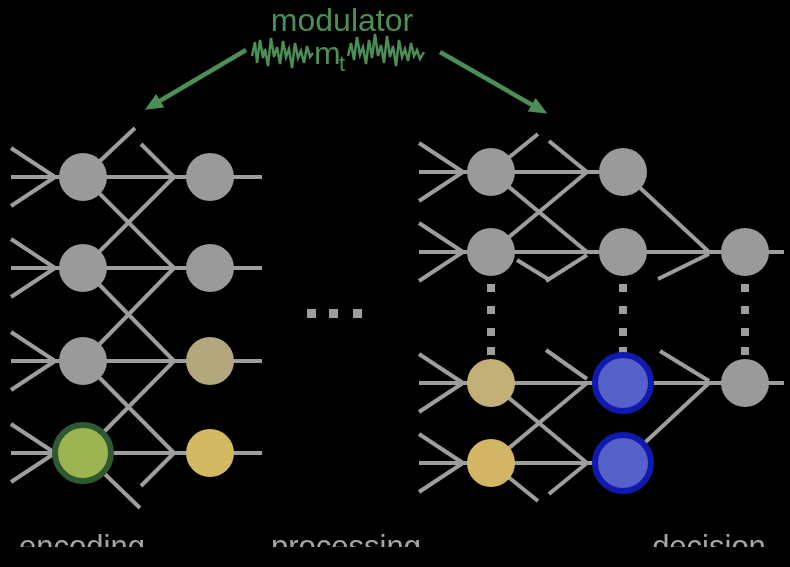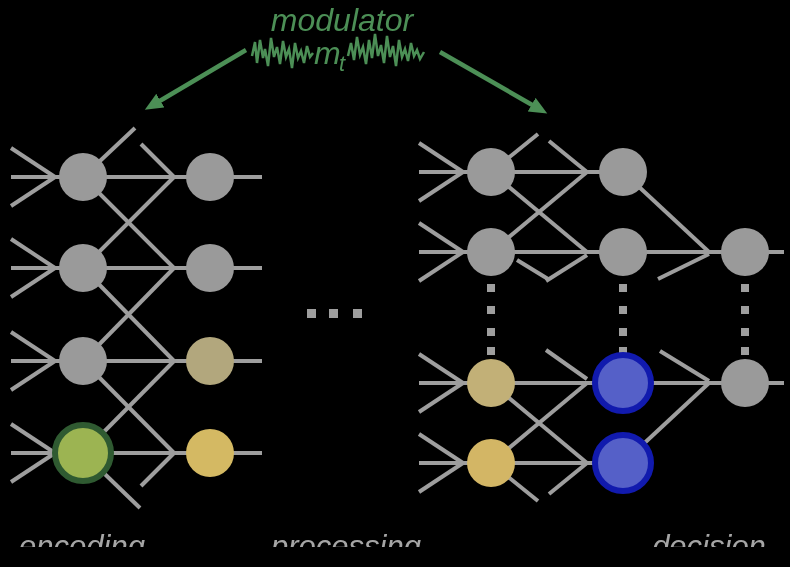--- a/index.html
+++ b/index.html
@@ -2,21 +2,20 @@
 <html><head>
 <meta charset="utf-8">
 <style>
   html,body{margin:0;padding:0;background:#000;}
   .canvas{
     position:relative;
     width:790px;height:547px;
     background:#000;
     overflow:hidden;
     font-family:"Liberation Sans",sans-serif;
-    font-style:italic;
   }
   svg{display:block;}
   text{font-family:"Liberation Sans",sans-serif;}
   .t-mod{font-size:32px;}
   .t-m{font-size:32px;}
   .t-sub{font-size:22px;}
   .t-stage{font-size:31px;}
 </style>
 </head>
 <body>

